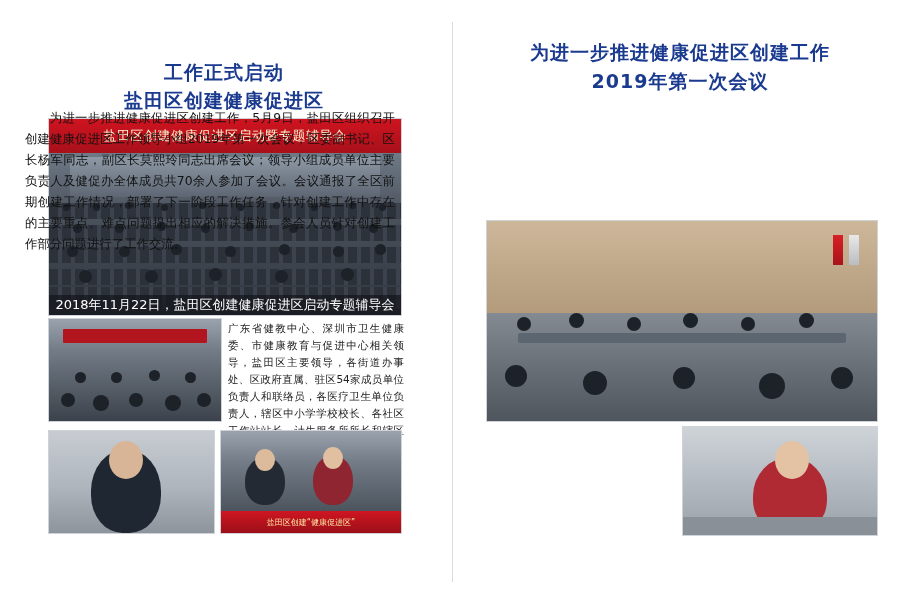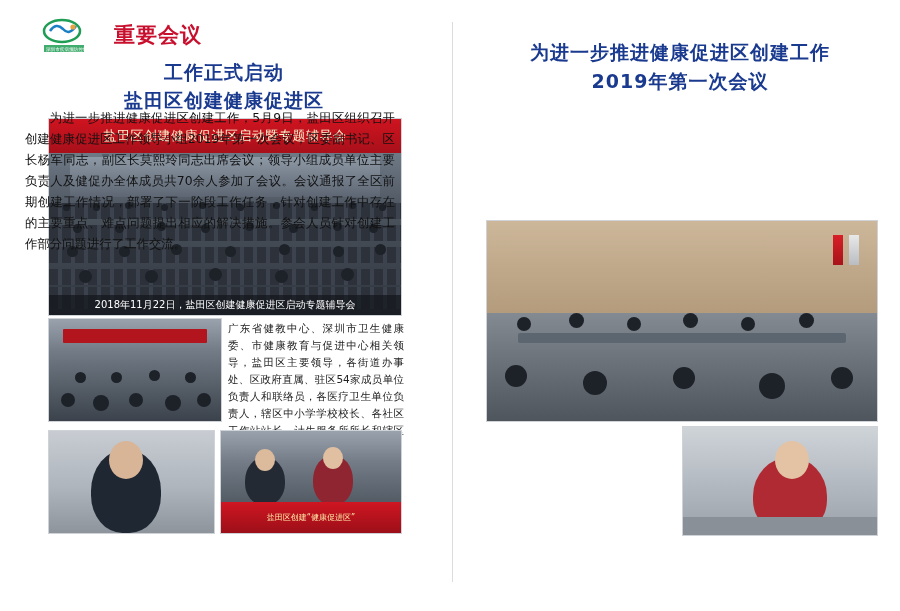--- a/index.html
+++ b/index.html
@@ -116,21 +116,21 @@
     width: 7px; height: 7px;
     border-radius: 50%;
     background: #1d2128;
   }
   .caption-bar {
     position: absolute;
     left: 0; right: 0; bottom: 0;
     height: 20px;
     background: rgba(20,22,28,0.72);
     color: #fff;
-    font-size: 10px;
+    font-size: 13px;
     display: flex;
     align-items: center;
     justify-content: center;
     font-family: "DejaVu Sans", "Liberation Sans", sans-serif;
   }
 
   
   #photo-mid {
     left: 48px;
     top: 318px;
@@ -177,21 +177,21 @@
   }
   .speaker-bg {
     position:absolute; left:0;top:0;right:0;bottom:0;
     background: linear-gradient(180deg,#c8ccd2 0%, #aeb5bd 55%, #8d949c 100%);
   }
   .person {
     position:absolute;
     border-radius: 50% 50% 45% 45%;
   }
   .red-table {
-    position:absolute; left:0; right:0; bottom:0; height: 31px;
+    position:absolute; left:0; right:0; bottom:0; height: 22px;
     background: linear-gradient(180deg,#cf1622,#9c0f18);
     color:#ffe9a8; font-size:8px; display:flex; align-items:center; justify-content:center;
     font-family: "DejaVu Sans", "Liberation Sans", sans-serif;
   }
 
   
   .divider {
     position: absolute;
     left: 452px;
     top: 22px;
@@ -286,32 +286,20 @@
     background: linear-gradient(180deg,#cfd4d9 0%, #b7bdc4 45%, #9aa1a8 100%);
   }
 </style>
 </head>
 <body>
 
 <div class="page">
 
   <div class="col-left">
 
-    <div class="brand-bar">
-      <span class="logo">
-        <svg class="logo-svg" width="62" height="38" viewBox="0 0 62 38">
-          <ellipse cx="20" cy="15" rx="18" ry="11" fill="none" stroke="#1f9d55" stroke-width="2.5"></ellipse>
-          <path d="M8 15 q6 -9 13 -2 q6 7 13 -3" fill="none" stroke="#1b7fc4" stroke-width="2.5"></path>
-          <circle cx="31" cy="11" r="2.6" fill="#e8a33d"></circle>
-          <rect x="2" y="29" width="40" height="7" fill="#1f9d55" opacity="0.85"></rect>
-          <text x="4" y="34.6" font-size="4.6" fill="#ffffff" font-family="DejaVu Sans, sans-serif">深圳市疾病预防控制中心</text>
-        </svg>
-      </span>
-      <span class="brand-title">重要会议</span>
-    </div>
 
     <div class="left-head">
       <div>工作正式启动</div>
       <div>盐田区创建健康促进区</div>
     </div>
 
     <div class="photo" id="photo-main">
       <div class="hall-banner">盐田区创建健康促进区启动暨专题辅导会</div>
       <div class="hall-body">
         <div class="hall-stage"></div>

